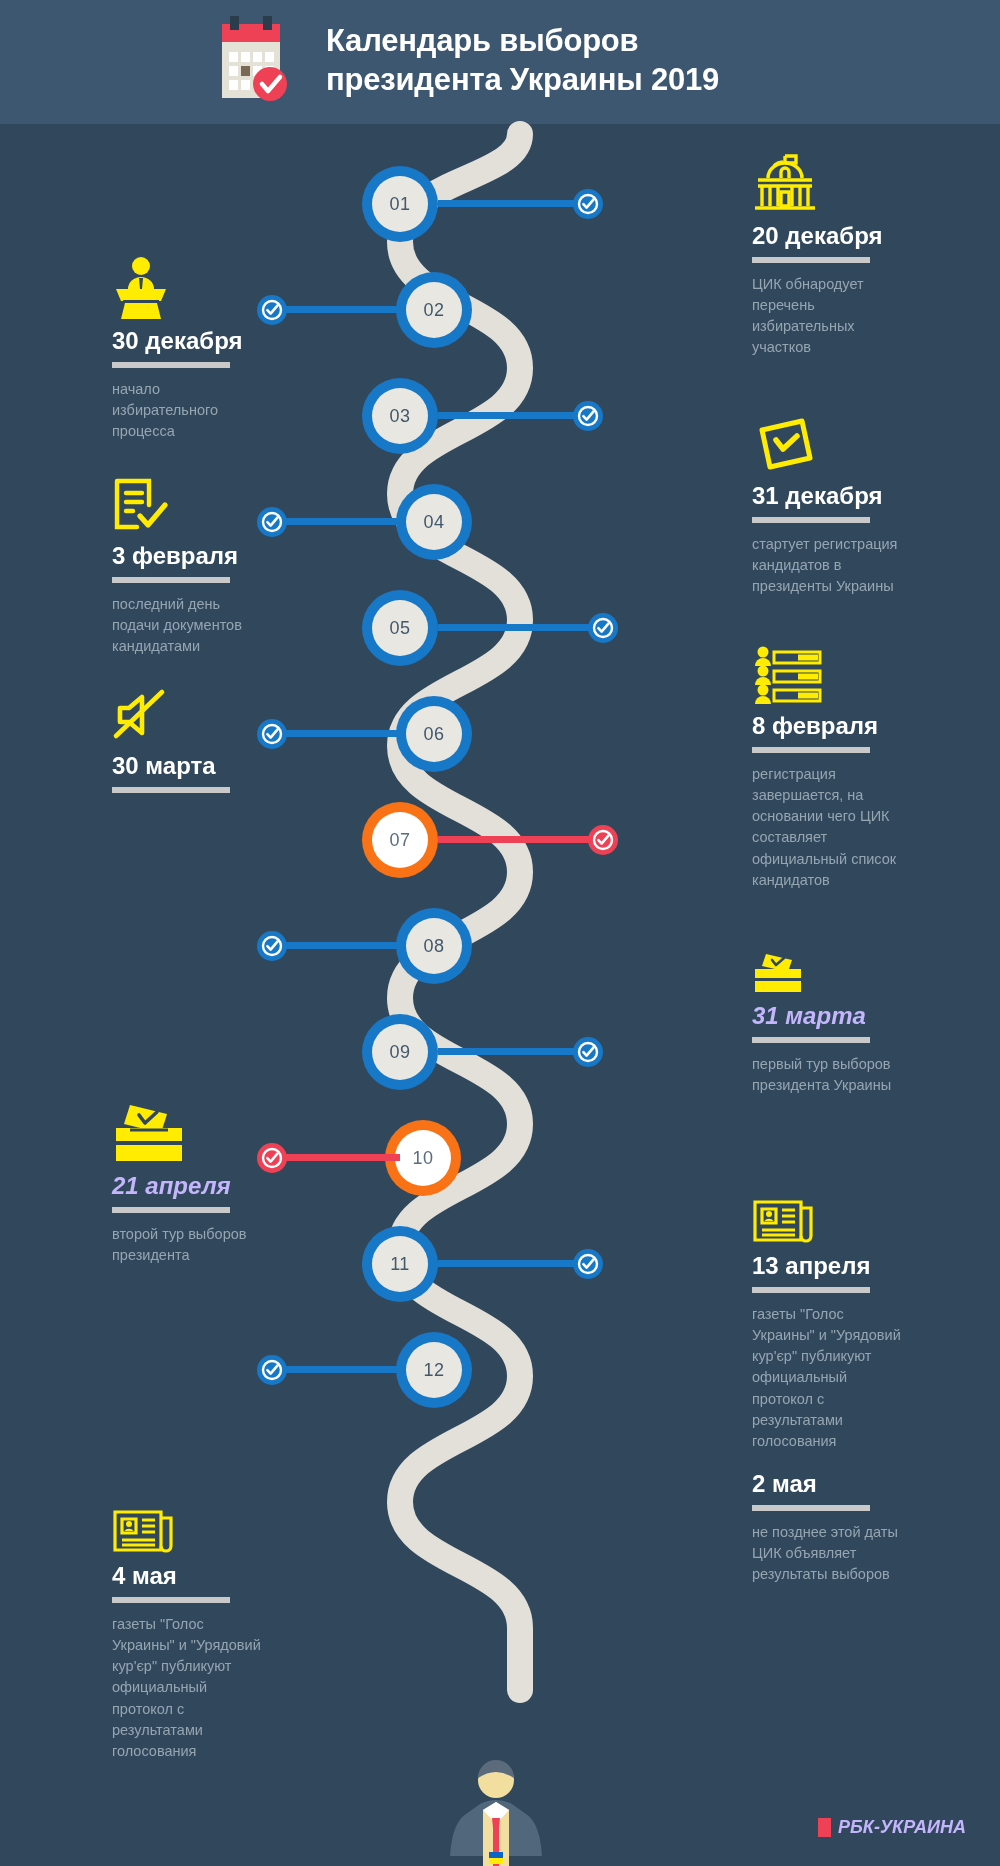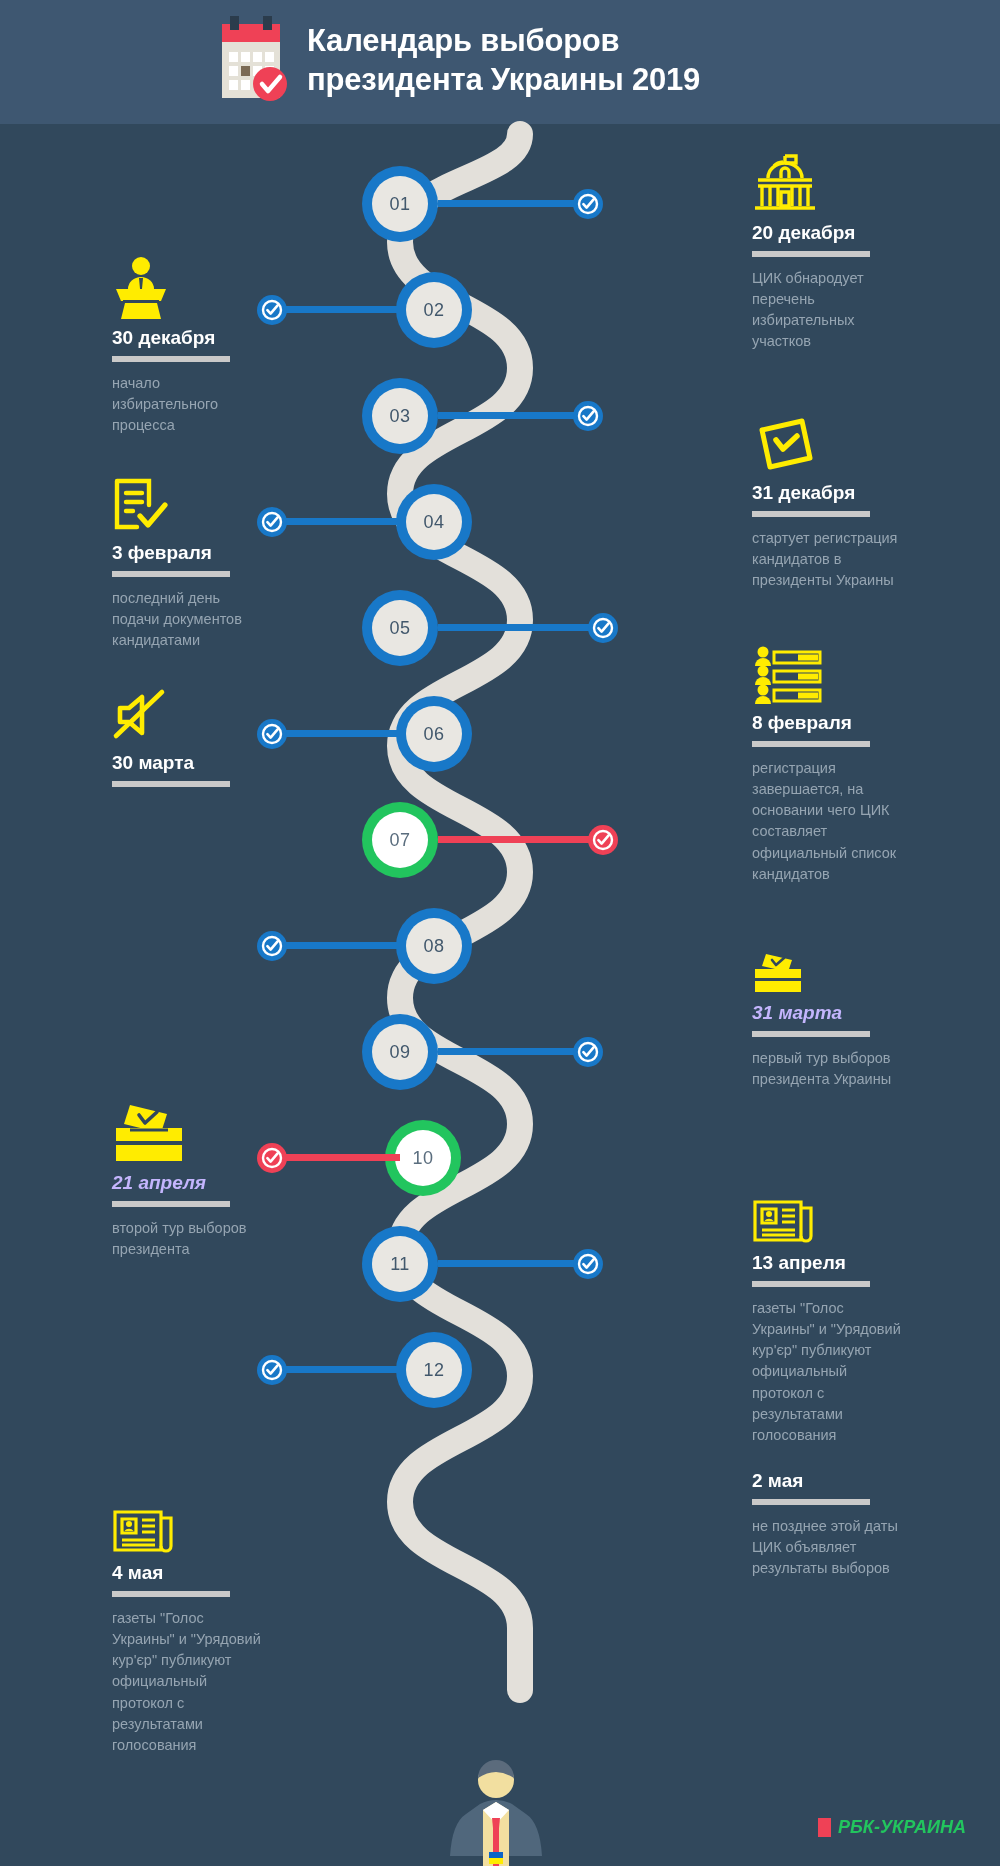--- a/index.html
+++ b/index.html
@@ -20,21 +20,21 @@
     position: absolute;
     left: 0; top: 0;
     width: 1000px; height: 124px;
     background: #3e5771;
   }
   #header-inner {
     position: absolute;
     left: 218px; top: 16px;
     display: flex;
     align-items: center;
-    gap: 15px;
+    gap: 34px;
   }
   #cal-icon { width: 74px; height: 88px; flex: none; }
   #header-title {
     color: #ffffff;
     font-size: 31px;
     font-weight: bold;
     line-height: 1.27;
     letter-spacing: -0.2px;
     white-space: pre-line;
   }
@@ -61,21 +61,21 @@
     width: 56px; height: 56px;
     border-radius: 50%;
     background: #e9e7e2;
     display: flex;
     align-items: center;
     justify-content: center;
     color: #42586c;
     font-size: 18px;
     letter-spacing: 0.5px;
   }
-  .node.red { background: #22c55e; }
+  .node.red { background: #f97316; }
   .node.red .inner { background: #ffffff; color: #5a6d7e; }
 
   
   .conn {
     position: absolute;
     height: 7px;
     background: #1878c8;
   }
   .conn.red { background: #ef4156; }
 
@@ -90,21 +90,21 @@
   }
   .tick.red { background: #ef4156; }
   .tick svg { width: 22px; height: 22px; display: block; }
 
   
   .card { position: absolute; width: 158px; }
   .card .ico { height: 64px; margin-bottom: 8px; display: flex; align-items: flex-end; }
   .card .ico svg { display: block; }
   .card .date {
     color: #ffffff;
-    font-size: 19px;
+    font-size: 24px;
     font-weight: bold;
     margin-bottom: 7px;
     white-space: nowrap;
   }
   .card .date.red { color: #c4b5fd; font-style: italic; }
   .card .rule {
     width: 118px; height: 6px;
     background: #c9c9c9;
     margin-bottom: 11px;
   }
@@ -117,21 +117,21 @@
   
   #person { position: absolute; left: 440px; top: 1756px; width: 112px; height: 110px; }
   #logo {
     position: absolute;
     right: 34px; bottom: 28px;
     display: flex;
     align-items: center;
     gap: 7px;
   }
   #logo .mark { width: 13px; height: 19px; background: #ef4156; }
-  #logo .txt { color: #22c55e; font-size: 18px; font-weight: bold; font-style: italic; }
+  #logo .txt { color: #c4b5fd; font-size: 18px; font-weight: bold; font-style: italic; }
 </style>
 </head>
 <body>
 
 <div id="page">
 
   <div id="header">
     <div id="header-inner">
       <svg id="cal-icon" viewBox="0 0 74 88">
         <rect x="4" y="8" width="58" height="12" fill="#2b3c4c"></rect>

